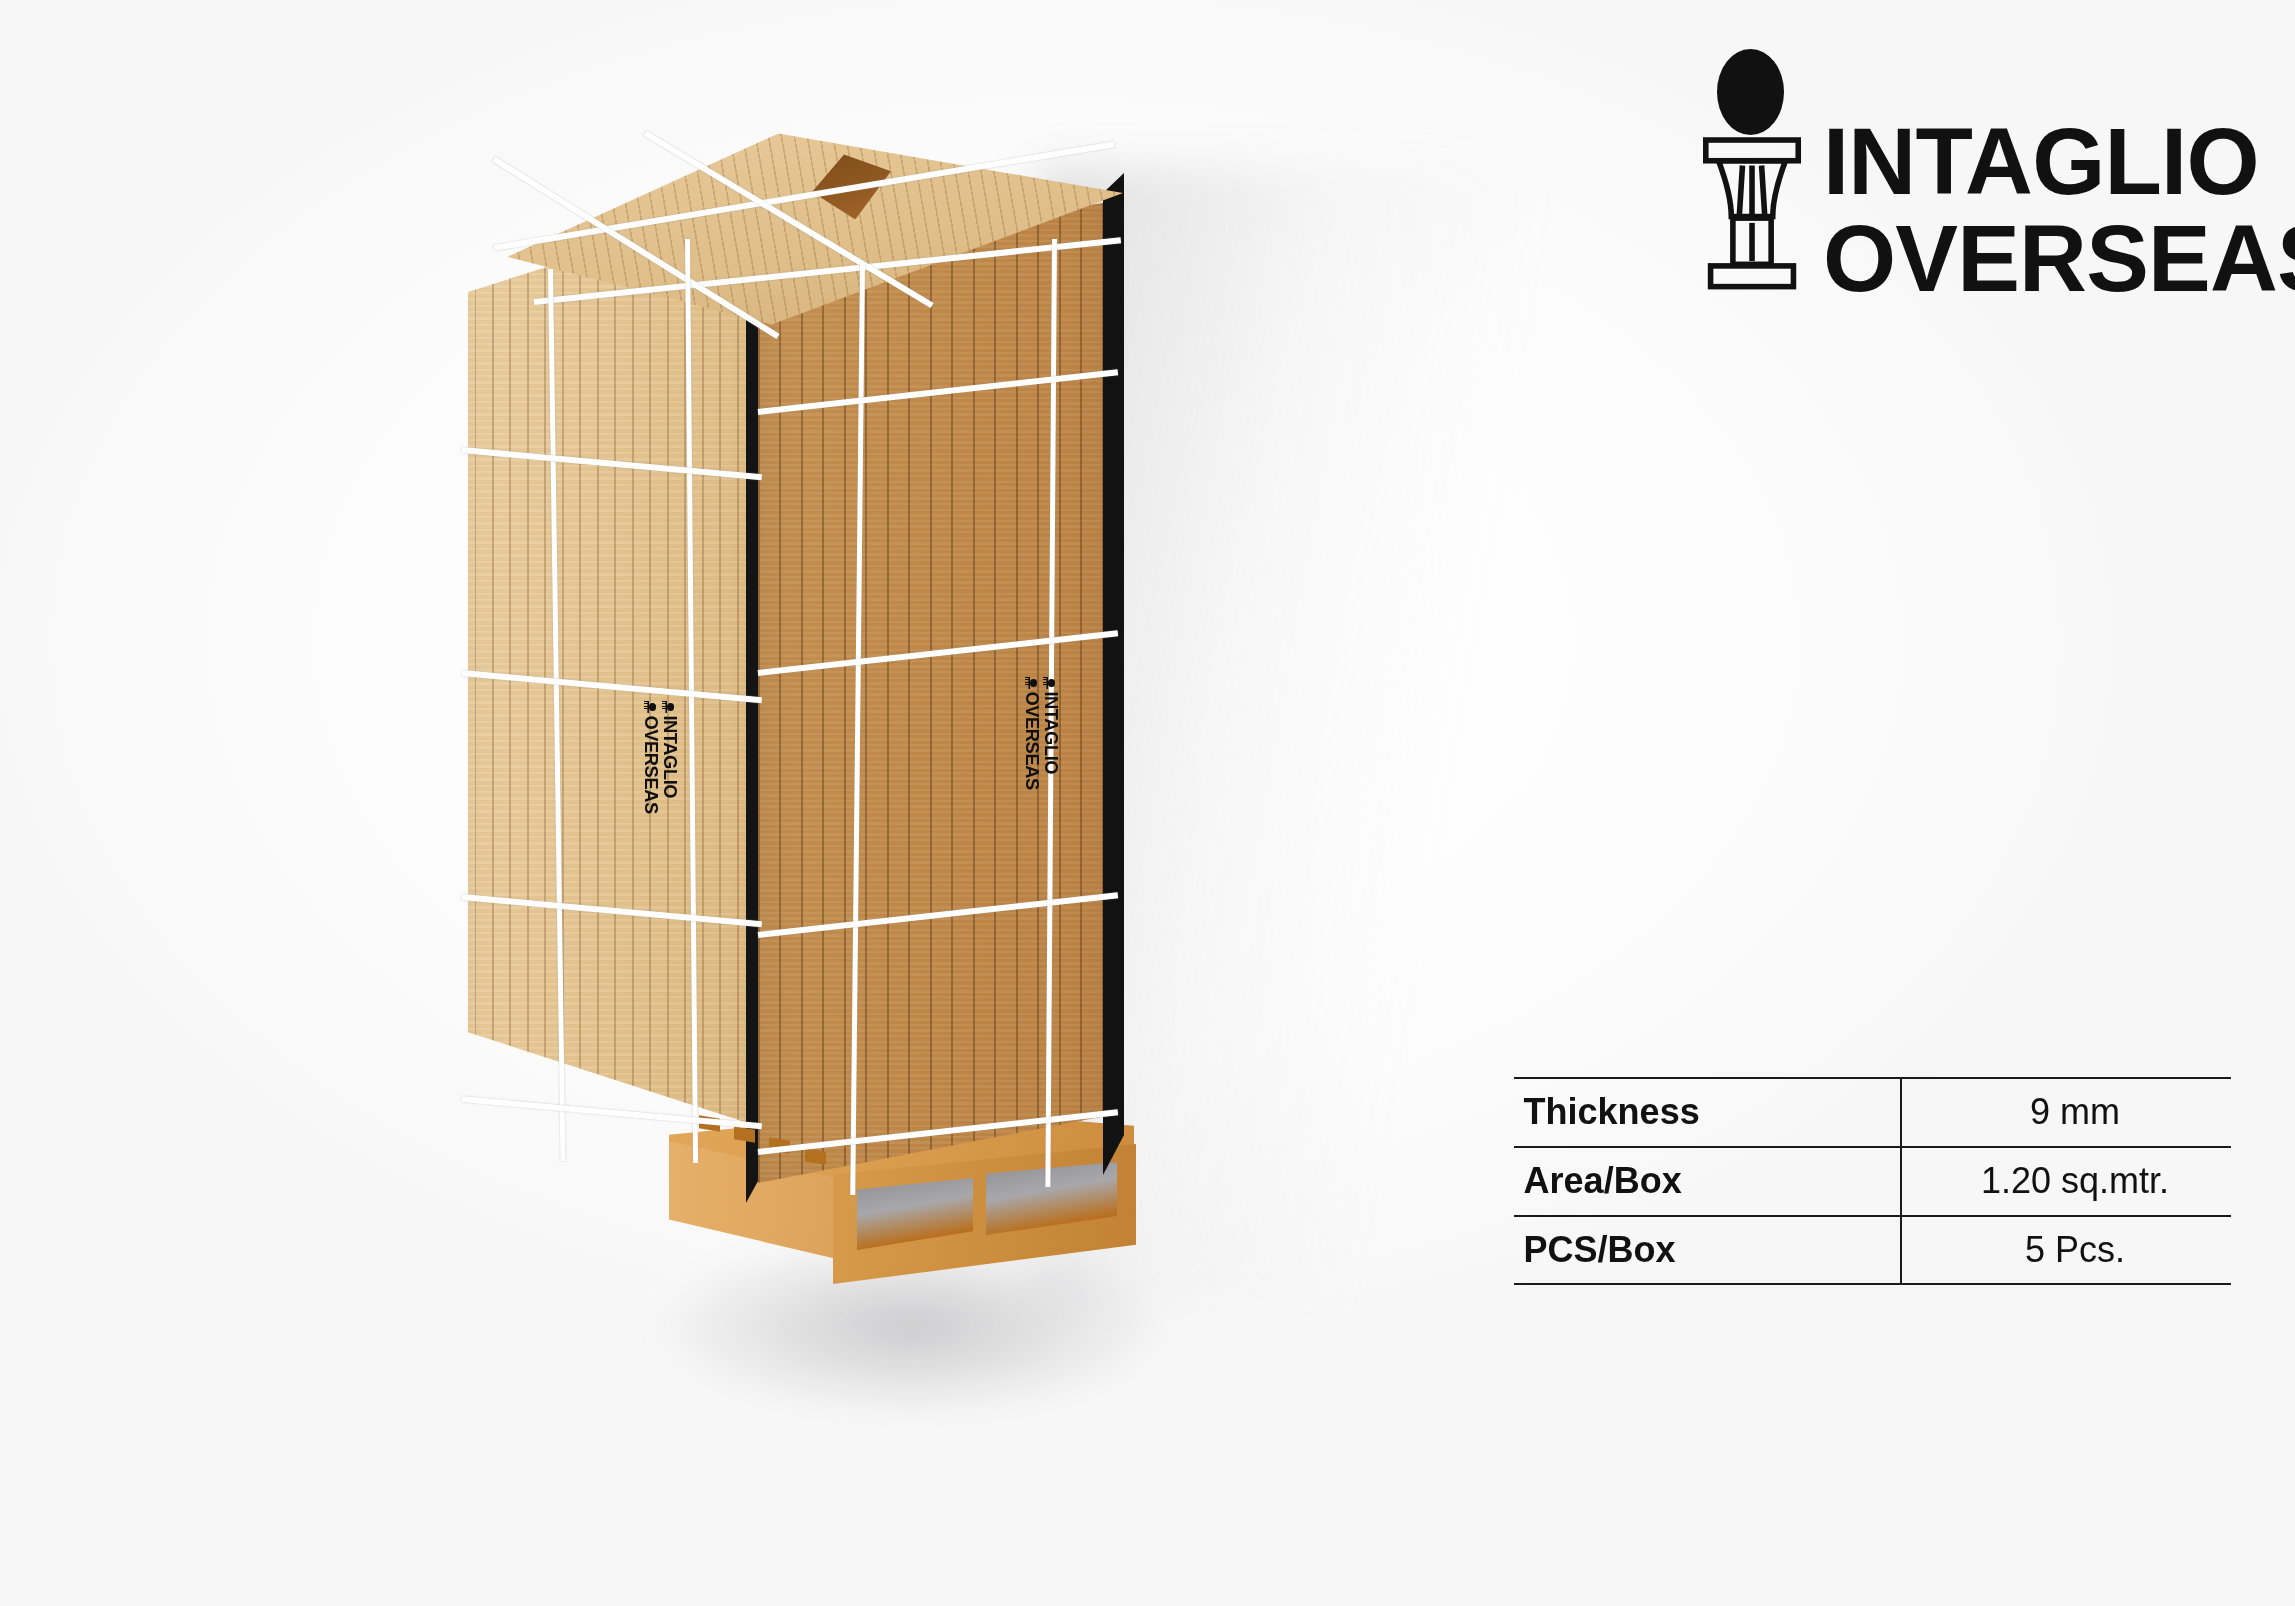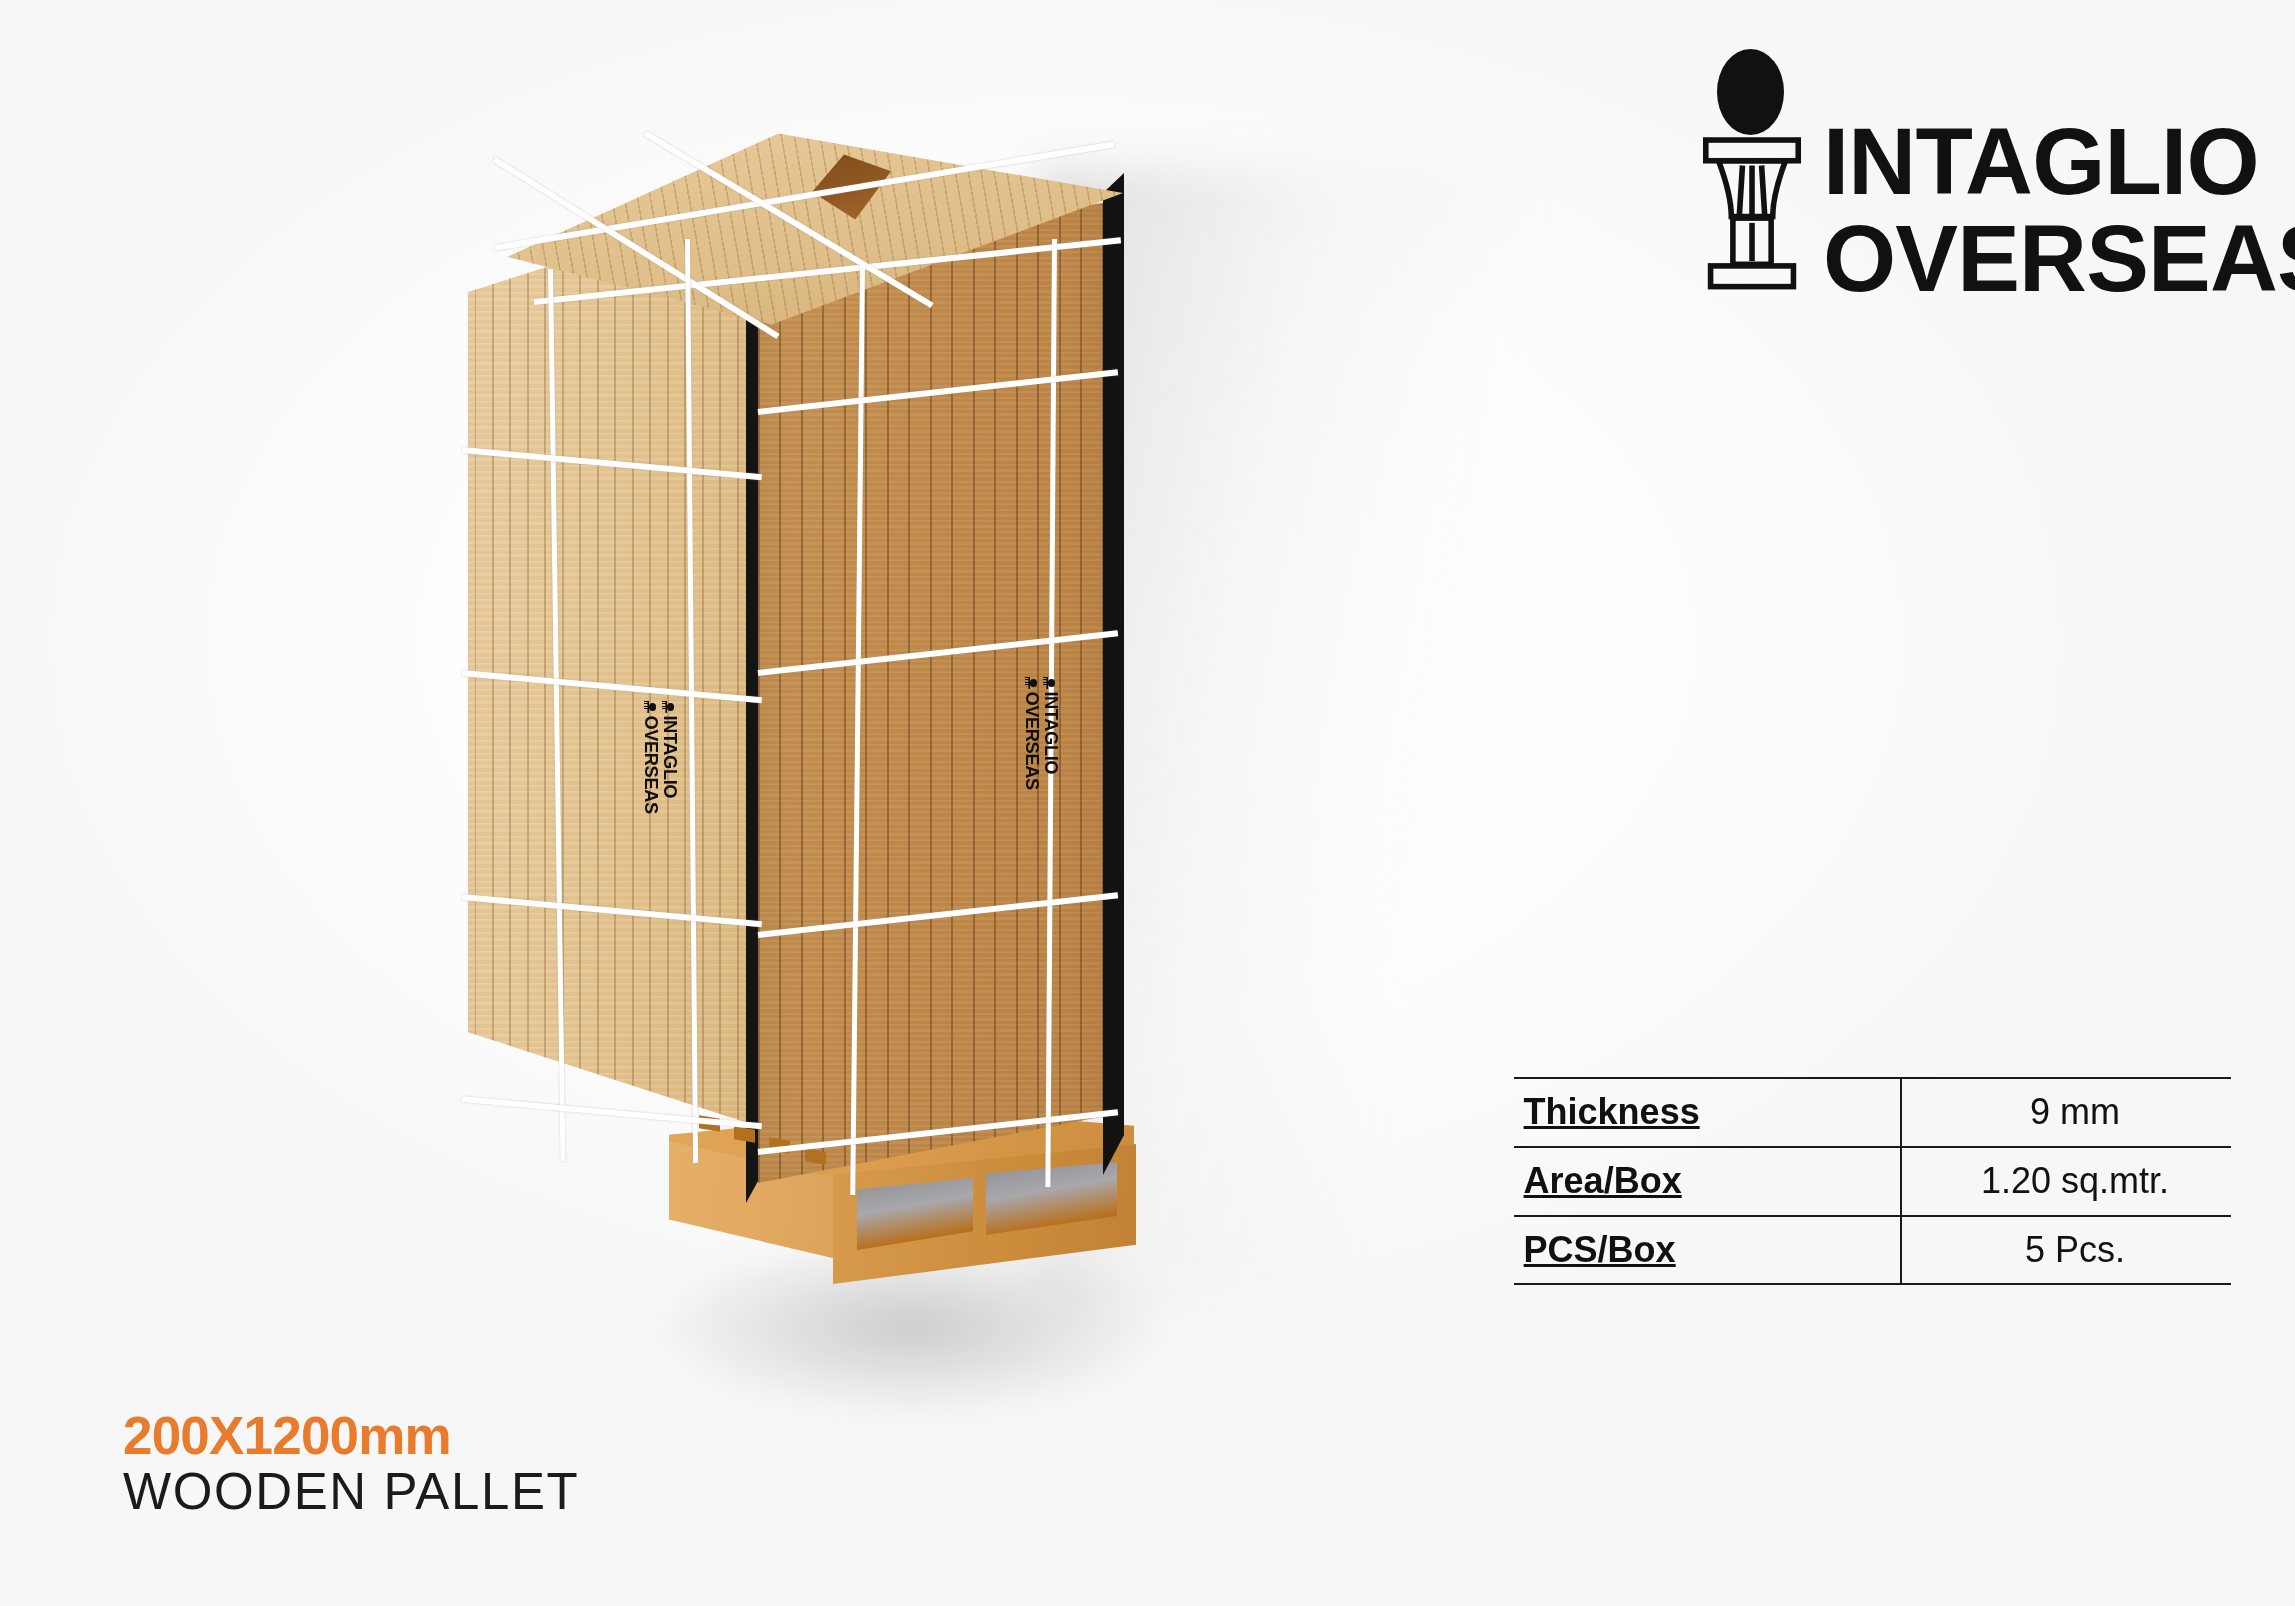--- a/index.html
+++ b/index.html
@@ -128,21 +128,21 @@
   
   .panel{position:absolute;left:1514px;top:1077px;width:717px;}
   .panel-title{font-size:51px;font-weight:700;color:#111111;letter-spacing:-0.4px;margin:0 0 17.5px 8px;}
   table.specs{width:717px;border-collapse:collapse;table-layout:fixed;}
   table.specs td{
     border-top:2.4px solid #1a1a1a;
     border-bottom:2.4px solid #1a1a1a;
     padding:10.4px 0 10.4px 9.6px;
     font-size:36px;color:#111111;vertical-align:middle;height:46px;
   }
-  table.specs td.k{width:376px;font-weight:700;border-right:2.4px solid #1a1a1a;text-decoration:underline;}
+  table.specs td.k{width:376px;font-weight:700;border-right:2.4px solid #1a1a1a;}
   table.specs td.v{font-weight:400;padding-left:17.5px;text-align:center;}
   table.specs tr td{border-bottom:none;}
   table.specs tr:last-child td{border-bottom:2.4px solid #1a1a1a;}
 </style>
 </head>
 <body>
 
 <div class="stage">
 
   <div class="logo">
@@ -218,24 +218,20 @@
       <div class="sline"><span class="stamp-col"></span><span>INTAGLIO</span></div>
       <div class="sline"><span class="stamp-col"></span><span>OVERSEAS</span></div>
     </div>
     <div class="stamp" style="left:614px;top:534px;transform:rotate(90deg);">
       <div class="sline"><span class="stamp-col"></span><span>INTAGLIO</span></div>
       <div class="sline"><span class="stamp-col"></span><span>OVERSEAS</span></div>
     </div>
 
   </div>
 
-  <div class="caption">
-    <div class="caption-size">200X1200mm</div>
-    <div class="caption-type">WOODEN PALLET</div>
-  </div>
 
   <div class="panel">
     <table class="specs">
       <tbody>
         <tr>
           <td class="k">Thickness</td>
           <td class="v">9 mm</td>
         </tr>
         <tr>
           <td class="k">Area/Box</td>

